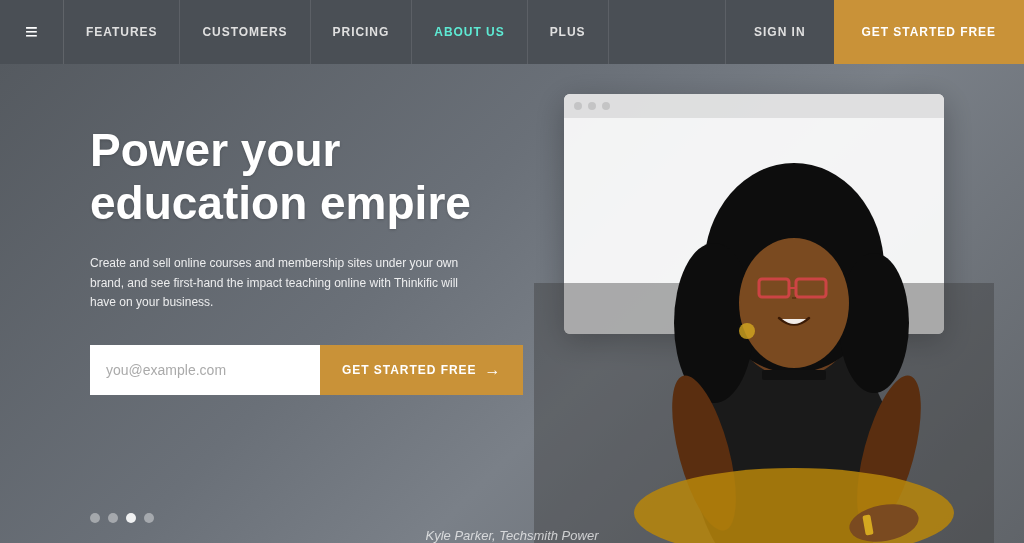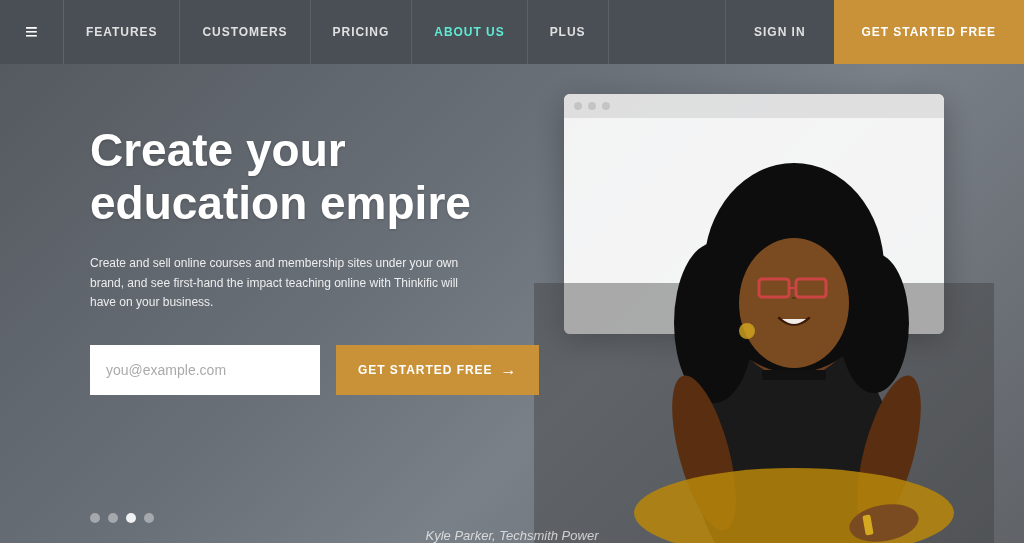--- a/index.html
+++ b/index.html
@@ -140,21 +140,21 @@
     }
     .hero-subtitle {
       font-size: 12px;
       color: rgba(255,255,255,0.88);
       line-height: 1.65;
       margin-bottom: 32px;
       max-width: 380px;
     }
     .hero-form {
       display: flex;
-      gap: 16px;
+      gap: 0;
       align-items: stretch;
       height: 50px;
     }
     .hero-email {
       flex: 1;
       max-width: 230px;
       padding: 0 16px;
       font-size: 14px;
       color: #555;
       border: none;
@@ -319,21 +319,21 @@
         <ellipse cx="350" cy="440" rx="35" ry="18" fill="#7a4a20" transform="rotate(-10,350,440)"></ellipse>
 
         <rect x="330" y="432" width="8" height="20" fill="#d4a820" rx="2" transform="rotate(-10,334,442)"></rect>
 
         <circle cx="213" cy="248" r="8" fill="#d4a820" opacity="0.8"></circle>
       </svg>
     </div>
   </div>
 
   <div class="hero-content">
-    <h1 class="hero-title">Create your education empire</h1>
+    <h1 class="hero-title">Power your education empire</h1>
     <p class="hero-subtitle">Create and sell online courses and membership sites under your own brand, and see first-hand the impact teaching online with Thinkific will have on your business.</p>
     <div class="hero-form">
       <input type="email" class="hero-email" placeholder="you@example.com" style="">
       <button class="hero-submit">
         <span>GET STARTED FREE</span>
         <span class="arrow-icon">→</span>
       </button>
     </div>
   </div>
 

